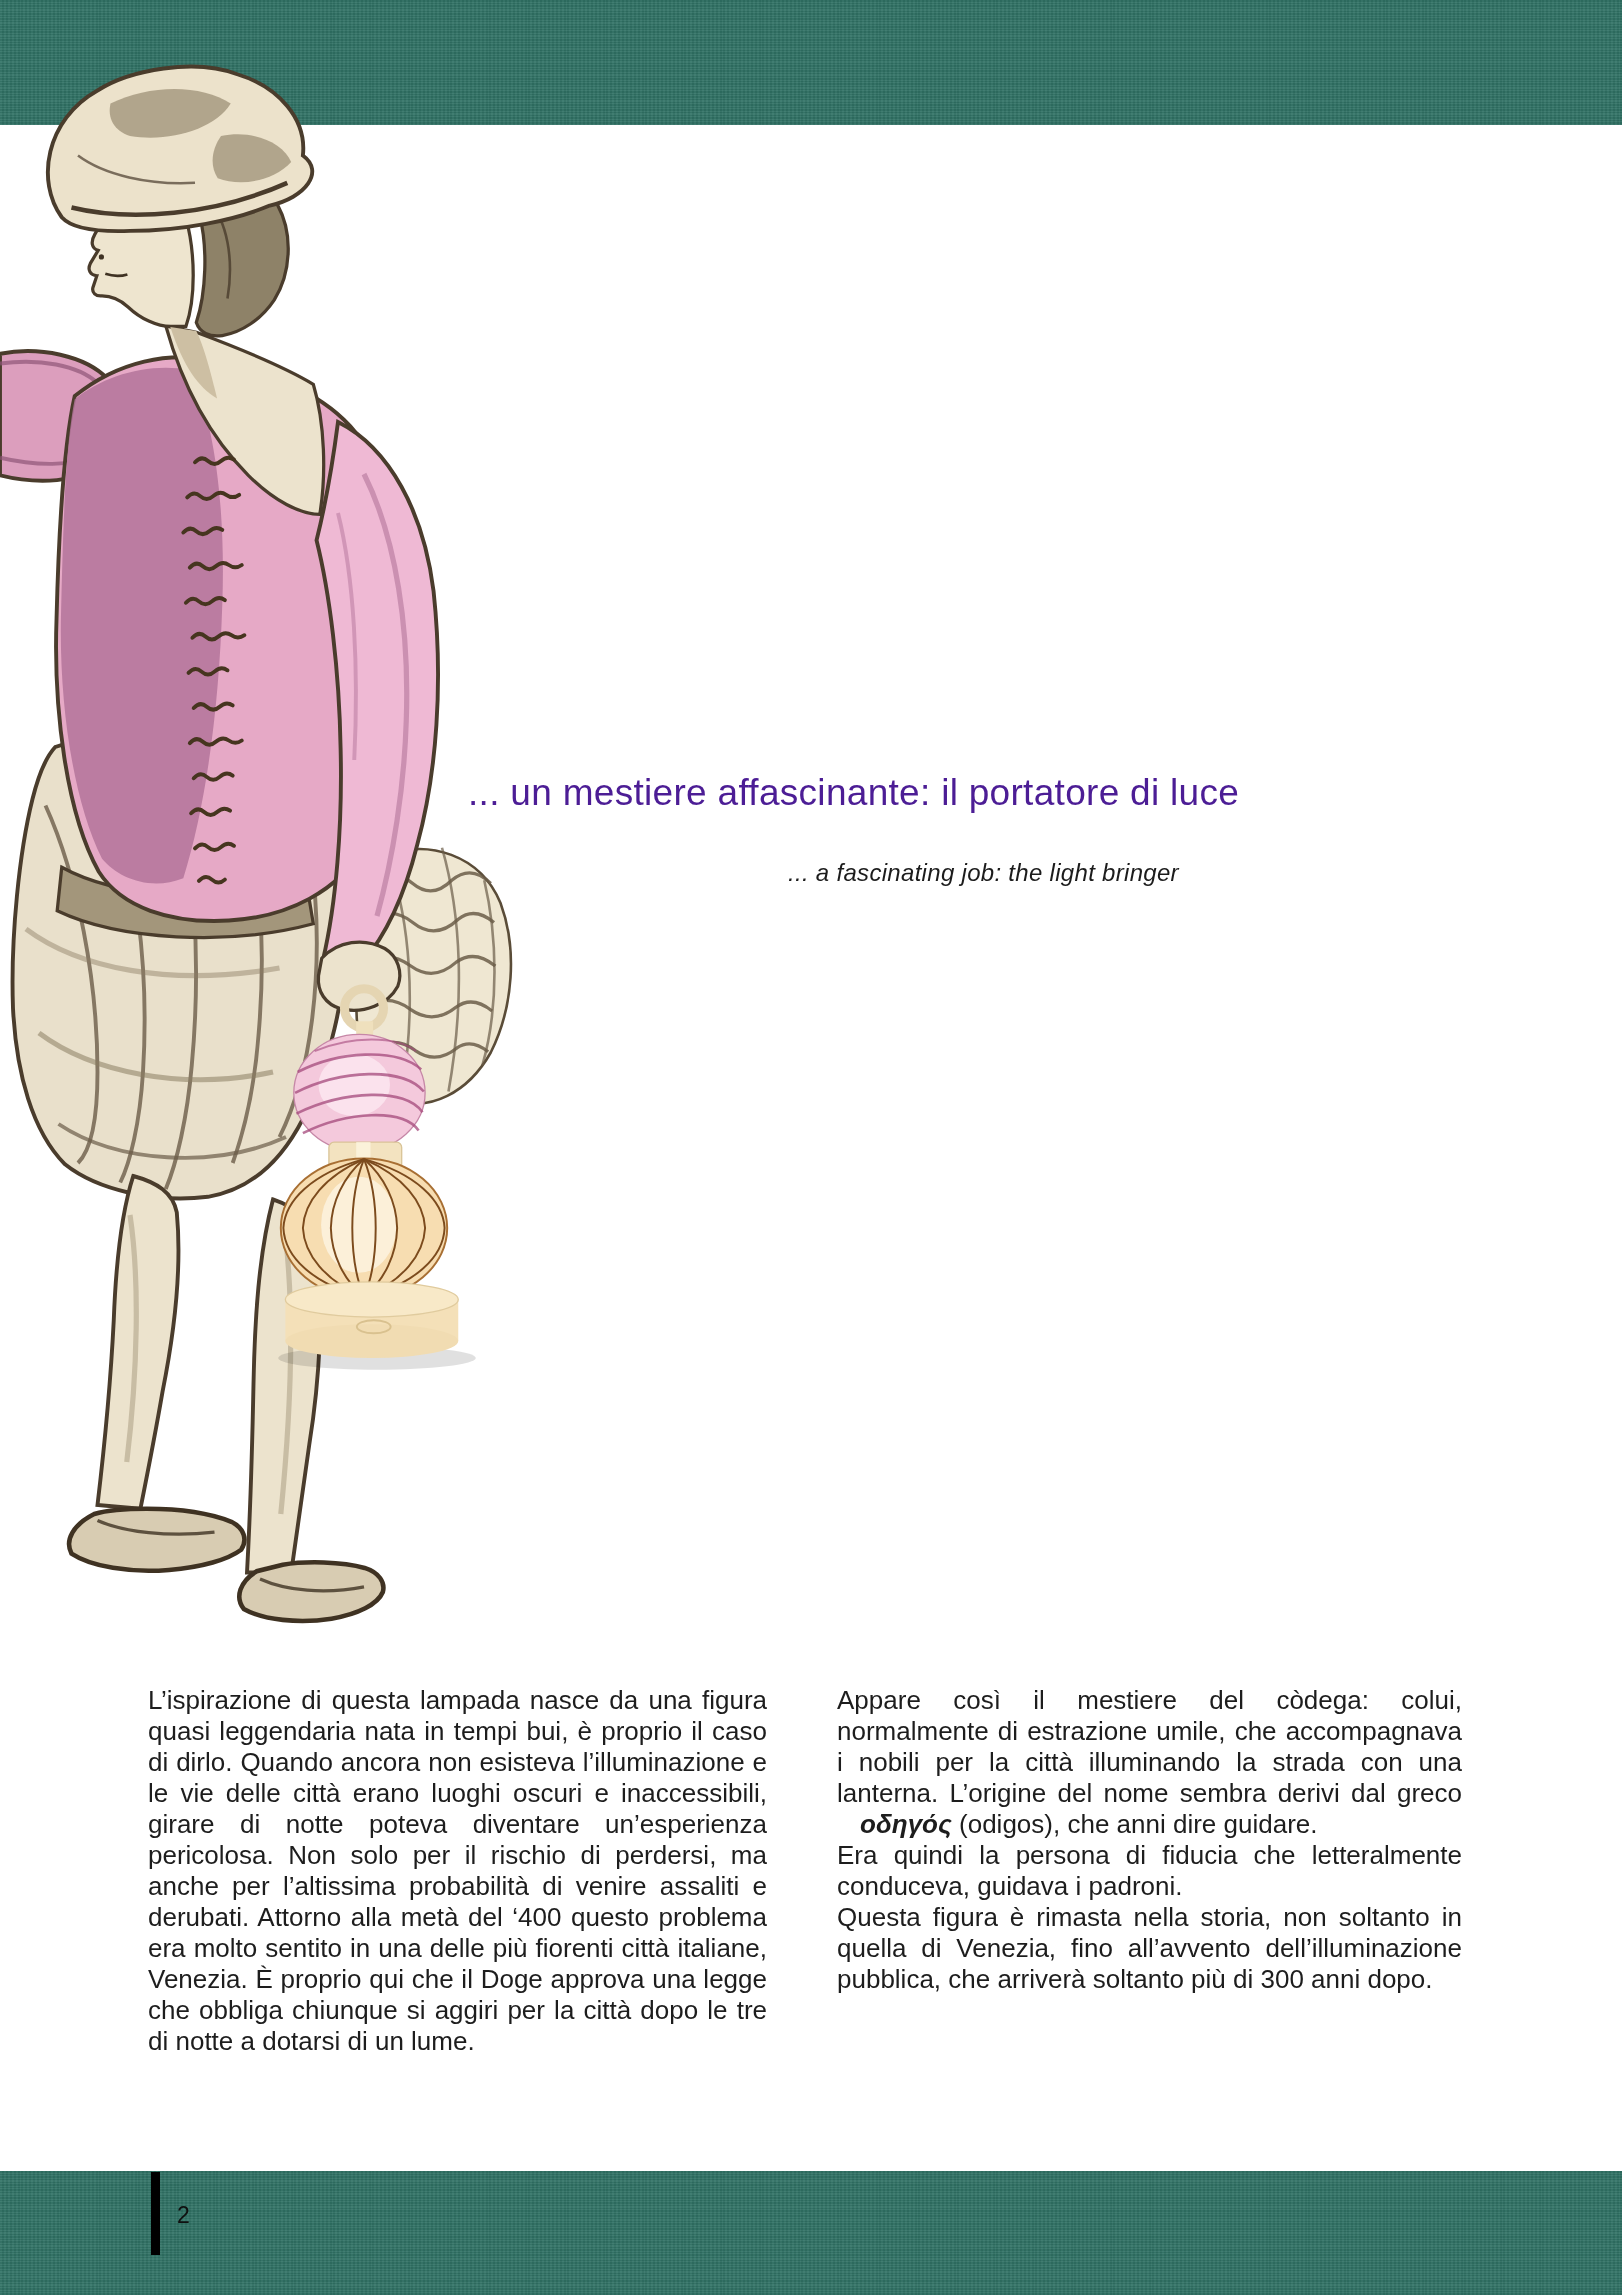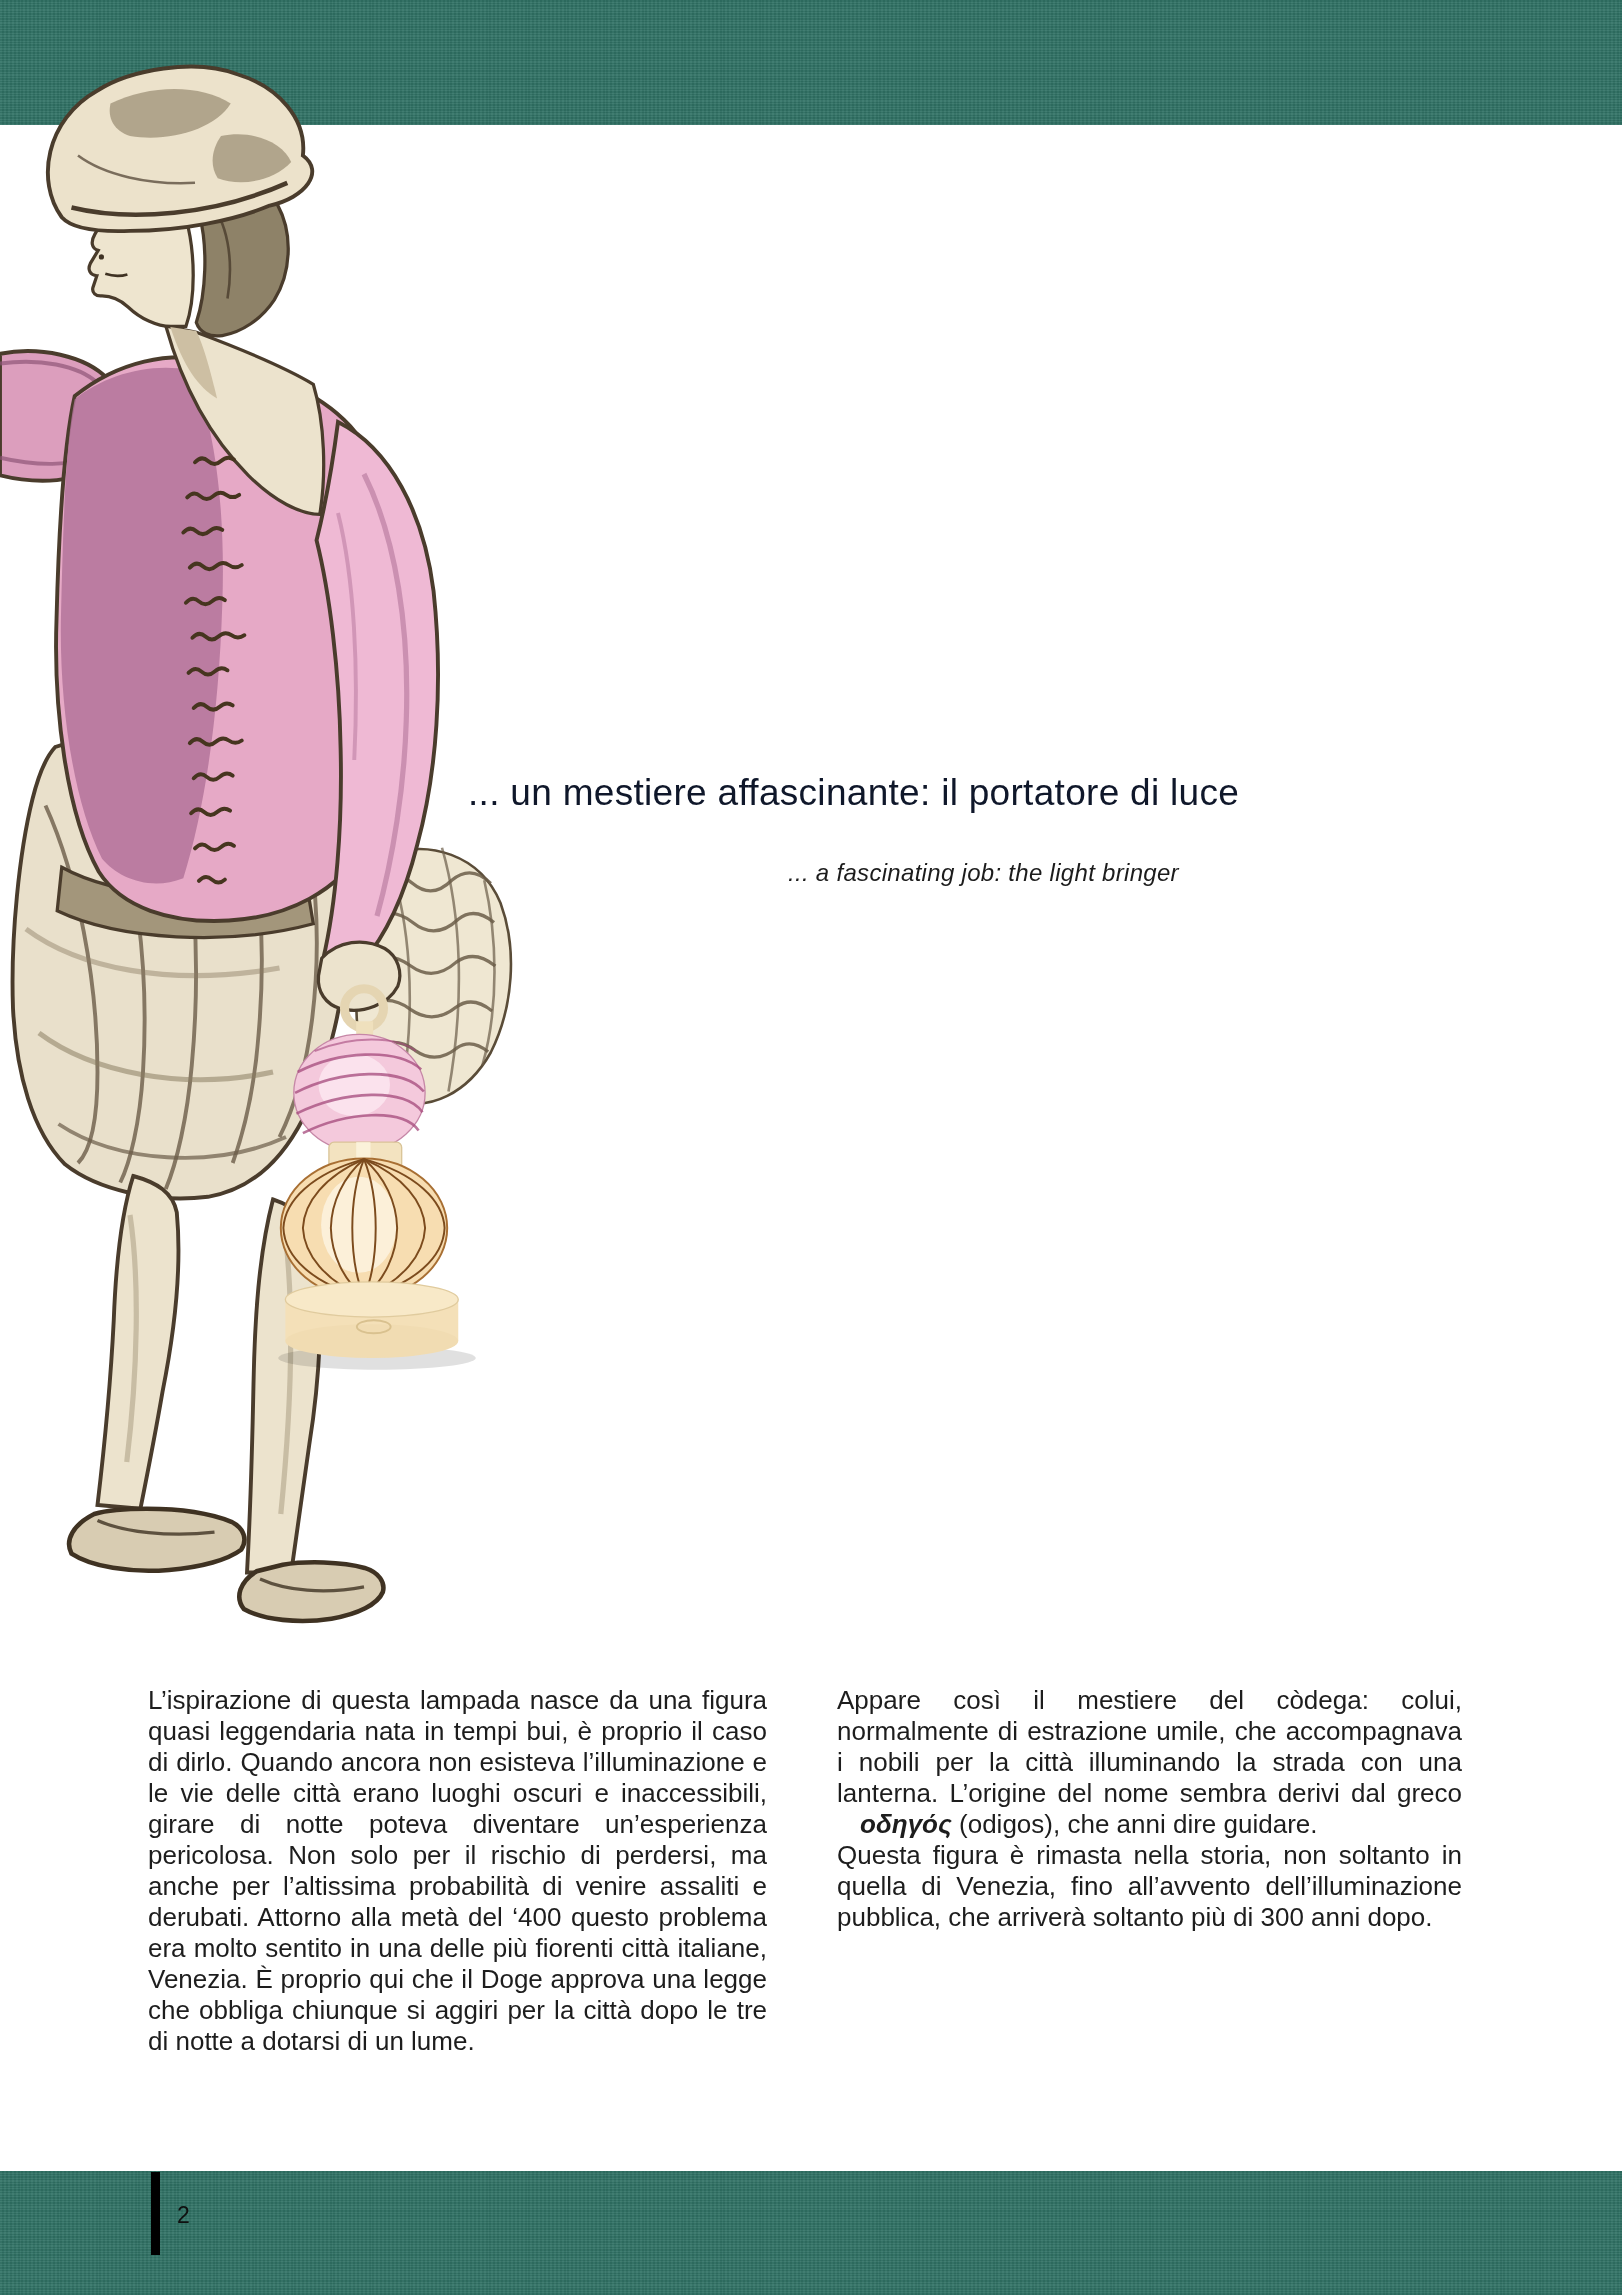--- a/index.html
+++ b/index.html
@@ -21,21 +21,21 @@
   .band.bottom { top: 2171px; height: 125px; }
 
   .illustration {
     position: absolute; left: 0; top: 58px;
     width: 520px; height: 1573px;
     z-index: 3;
   }
 
   .title-it {
     position: absolute; left: 468px; top: 772px;
-    font-size: 37px; font-weight: 500; color: #0f172a;
+    font-size: 37px; font-weight: 500; color: #4c1d95;
     letter-spacing: 0.3px; white-space: nowrap; z-index: 4;
   }
   .title-en {
     position: absolute; left: 788px; top: 859px;
     font-size: 24px; font-weight: 300; font-style: italic; color: #1c1c1c;
     letter-spacing: 0.3px; white-space: nowrap; z-index: 4;
   }
 
   .bodycol {
     position: absolute; top: 1685px;
@@ -201,18 +201,19 @@
 </svg>
 
 <div class="title-it">... un mestiere affascinante: il portatore di luce</div>
 <div class="title-en">... a fascinating job: the light bringer</div>
 
 <div class="bodycol left">
   <p>L’ispirazione di questa lampada nasce da una figura quasi leggendaria nata in tempi bui, è proprio il caso di dirlo. Quando ancora non esisteva l’illuminazione e le vie delle città erano luoghi oscuri e inaccessibili, girare di notte poteva diventare un’esperienza pericolosa. Non solo per il rischio di perdersi, ma anche per l’altissima probabilità di venire assaliti e derubati. Attorno alla metà del ‘400 questo problema era molto sentito in una delle più fiorenti città italiane, Venezia. È proprio qui che il Doge approva una legge che obbliga chiunque si aggiri per la città dopo le tre di notte a dotarsi di un lume.</p>
 </div>
 <div class="bodycol right">
   <p><span>Appare così il mestiere del còdega: colui, normalmente di estrazione umile, che accompagnava i nobili per la città illuminando la strada con una lanterna. L’origine del nome sembra derivi dal greco </span><span class="greek">οδηγός</span><span> (odigos), che anni dire guidare.</span></p>
+  <p>Era quindi la persona di fiducia che letteralmente conduceva, guidava i padroni.</p>
   <p>Questa figura è rimasta nella storia, non soltanto in quella di Venezia, fino all’avvento dell’illuminazione pubblica, che arriverà soltanto più di 300 anni dopo.</p>
 </div>
 
 <div class="pagenum-bar"></div>
 <div class="pagenum">2</div>
 
 
 </body></html>

